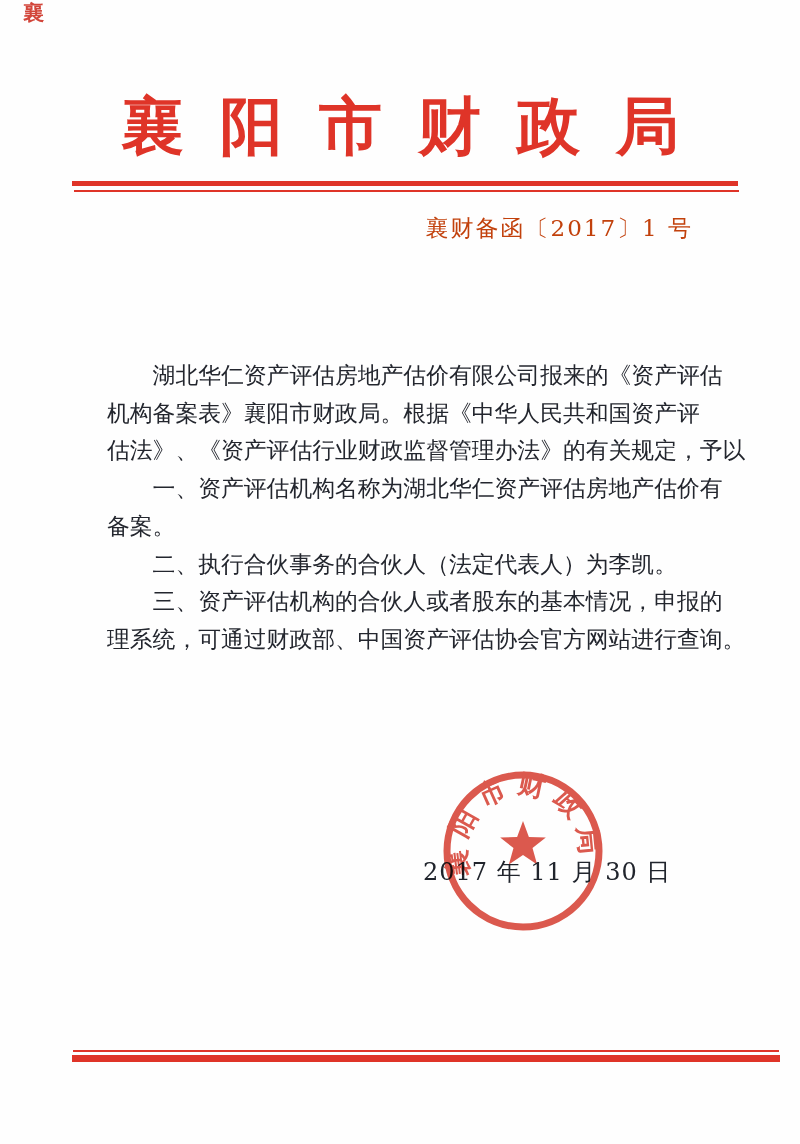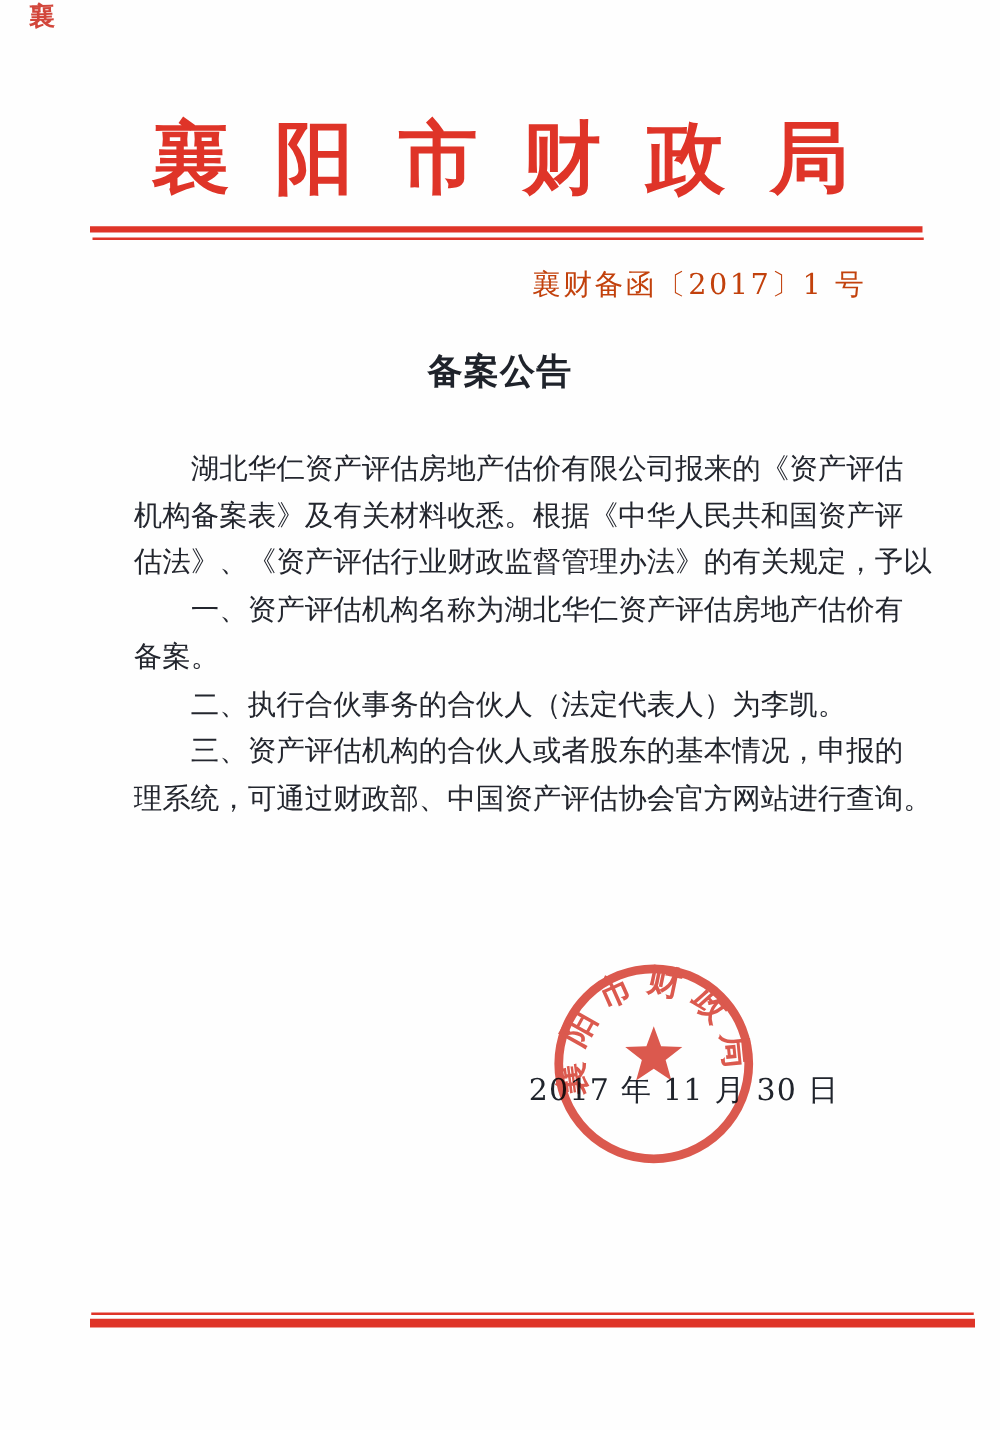--- a/index.html
+++ b/index.html
@@ -68,25 +68,24 @@
 
   <div class="corner-mark">襄</div>
 
   <div class="agency">襄阳市财政局</div>
 
   <div class="rule rule-thick-top"></div>
   <div class="rule rule-thin-top"></div>
 
   <div class="doc-number">襄财备函〔2017〕1 号</div>
 
-  <div class="notice-title">备案公告</div>
 
   <div class="body-text">
     <div class="line indent">湖北华仁资产评估房地产估价有限公司报来的《资产评估</div>
-    <div class="line">机构备案表》及有关材料收悉。根据《中华人民共和国资产评</div>
+    <div class="line">机构备案表》襄阳市财政局。根据《中华人民共和国资产评</div>
     <div class="line">估法》、《资产评估行业财政监督管理办法》的有关规定，予以</div>
     <div class="line indent">一、资产评估机构名称为湖北华仁资产评估房地产估价有</div>
     <div class="line">备案。</div>
     <div class="line indent">二、执行合伙事务的合伙人（法定代表人）为李凯。</div>
     <div class="line indent">三、资产评估机构的合伙人或者股东的基本情况，申报的</div>
     <div class="line">理系统，可通过财政部、中国资产评估协会官方网站进行查询。</div>
   </div>
 
   <div class="issue-date">2017 年 11 月 30 日</div>
 

